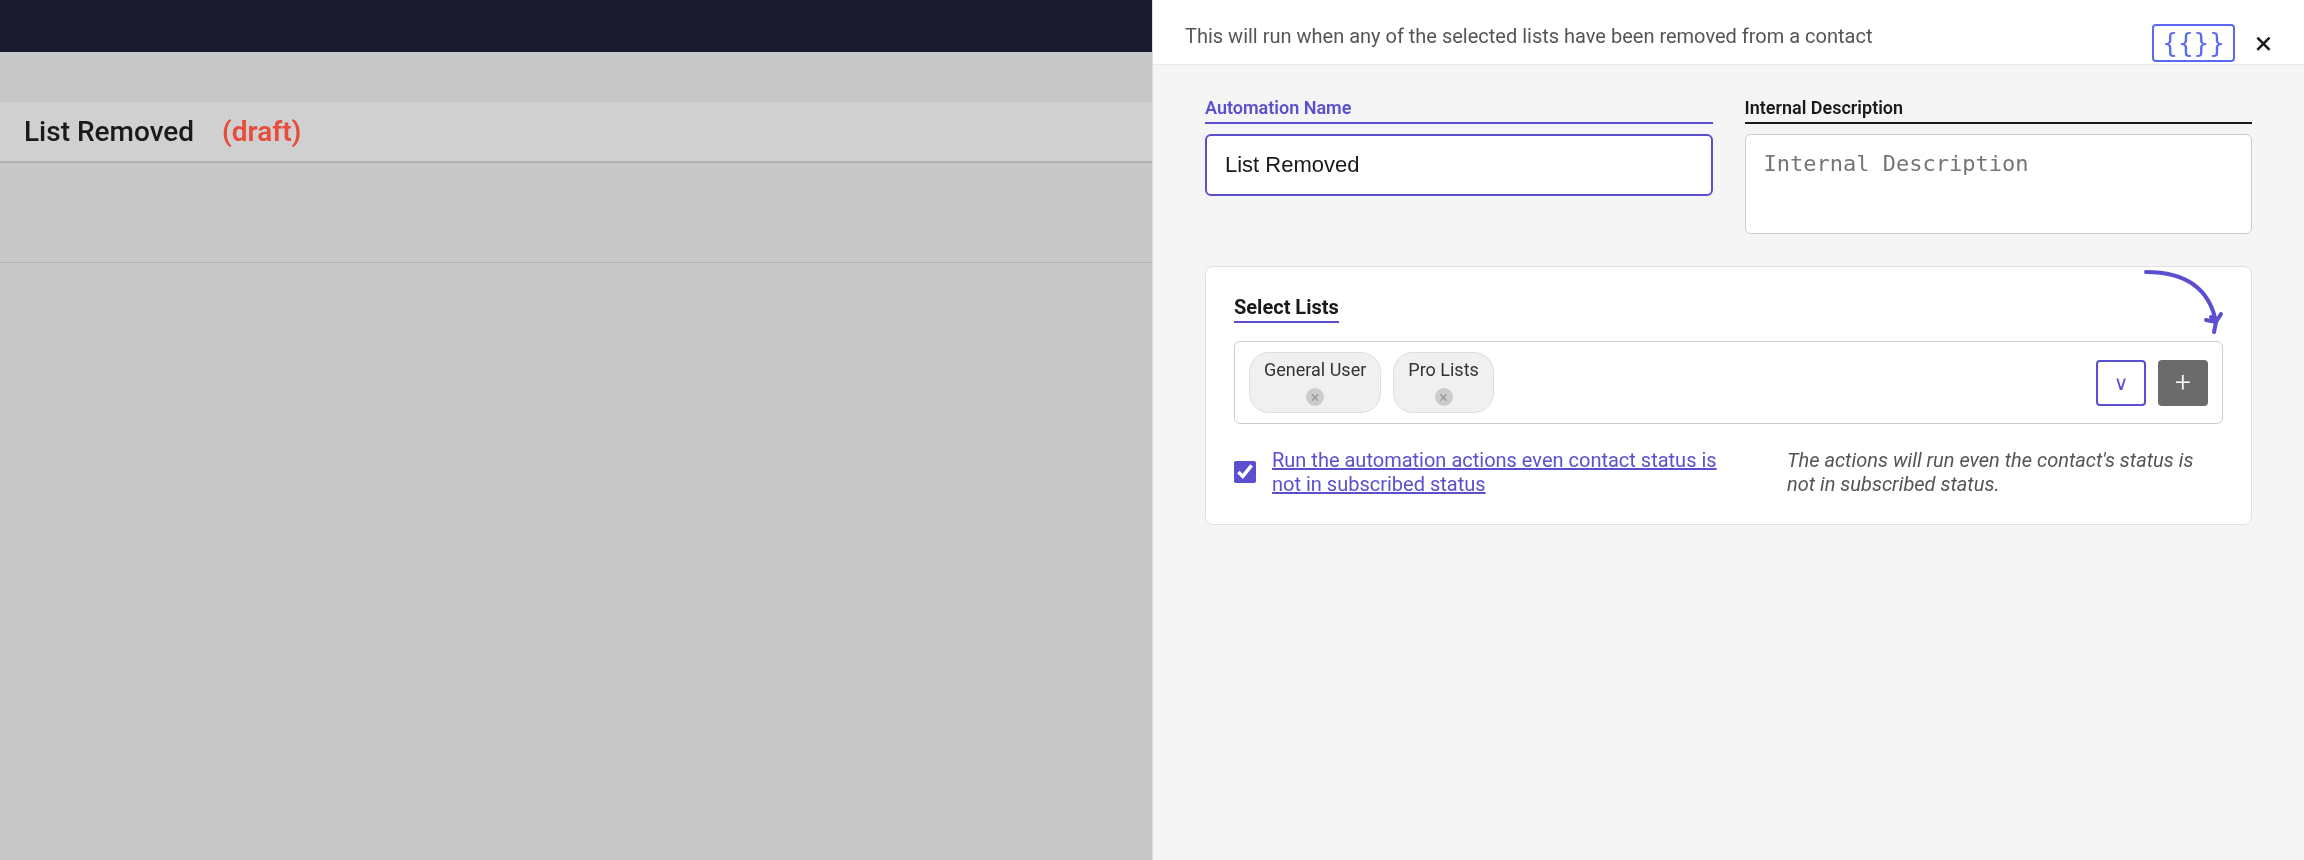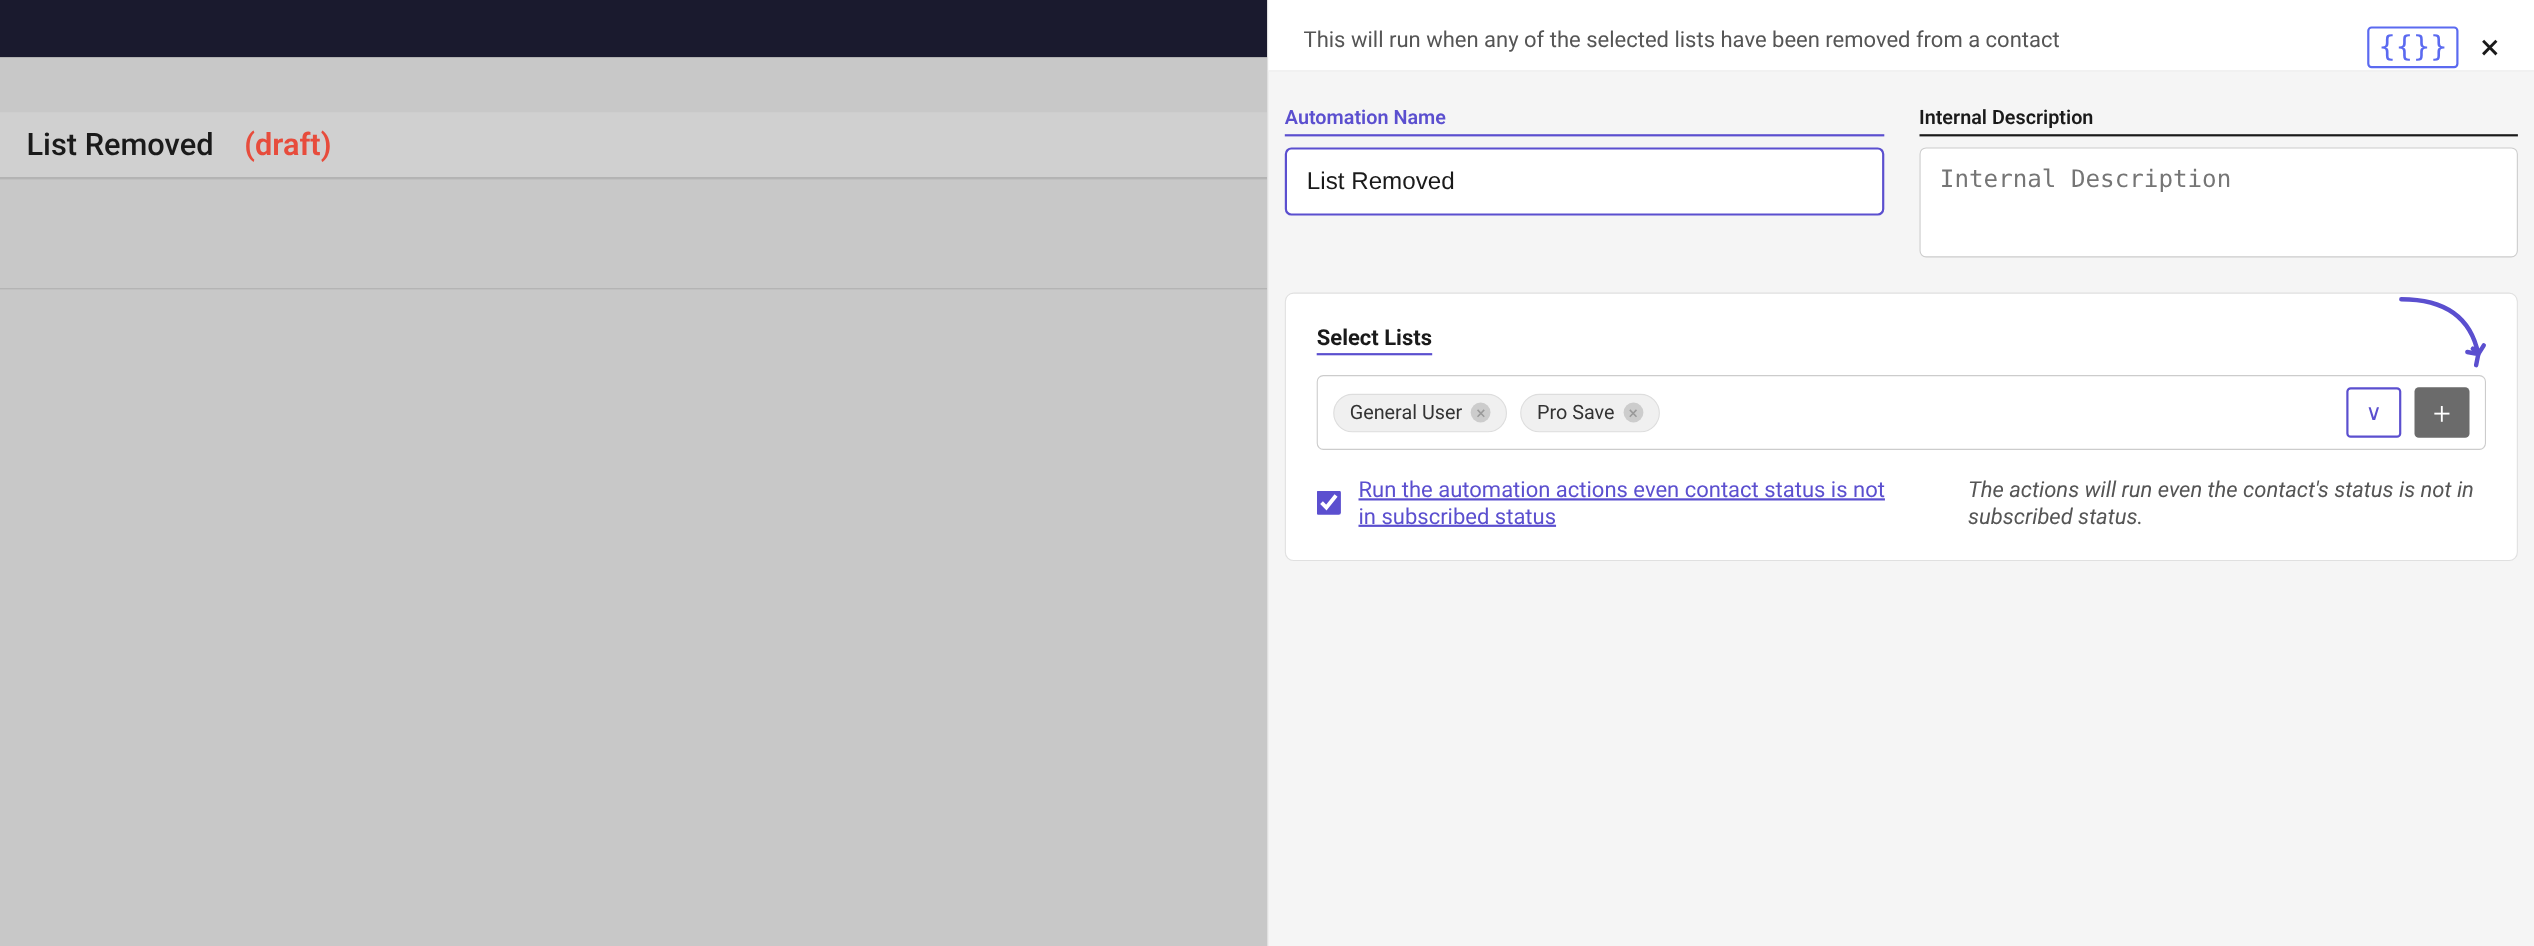--- a/index.html
+++ b/index.html
@@ -137,21 +137,21 @@
     }
 
     .close-btn {
       color: #1a1a1a;
       font-size: 32px;
       cursor: pointer;
     }
 
     
     .modal-body {
-      padding: 32px 15px;
+      padding: 32px 52px;
       flex: 1;
       overflow-y: auto;
     }
 
     
     .fields-row {
       display: flex;
       gap: 32px;
       margin-bottom: 32px;
     }
@@ -229,20 +229,21 @@
     .tag {
       display: flex;
       align-items: center;
       gap: 8px;
       background: #f0f0f0;
       border: 1px solid #ddd;
       border-radius: 20px;
       padding: 6px 14px;
       font-size: 18px;
       color: #333;
+      flex-direction: column;
     }
 
     .tag-remove {
       color: #999;
       font-size: 16px;
       cursor: pointer;
       display: flex;
       align-items: center;
       justify-content: center;
       width: 18px;
@@ -405,21 +406,21 @@
       </div>
 
       <div class="section-label">Select Lists</div>
 
       <div class="tags-row">
         <div class="tag">
           <span>General User</span>
           <span class="tag-remove">×</span>
         </div>
         <div class="tag">
-          <span>Pro Save</span>
+          <span>Pro Lists</span>
           <span class="tag-remove">×</span>
         </div>
         <div class="tags-spacer"></div>
         <div class="dropdown-btn">∨</div>
         <div class="add-btn">+</div>
       </div>
 
       <div style="height: 24px;"></div>
 
       

